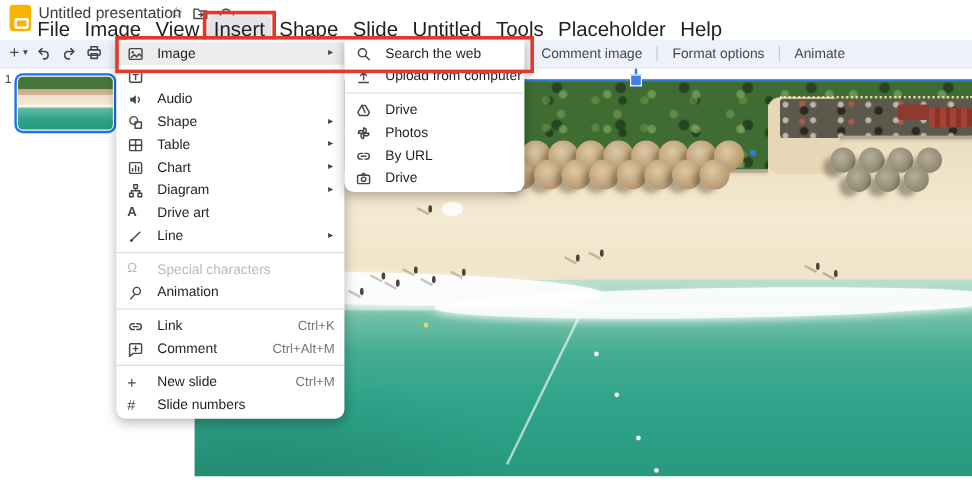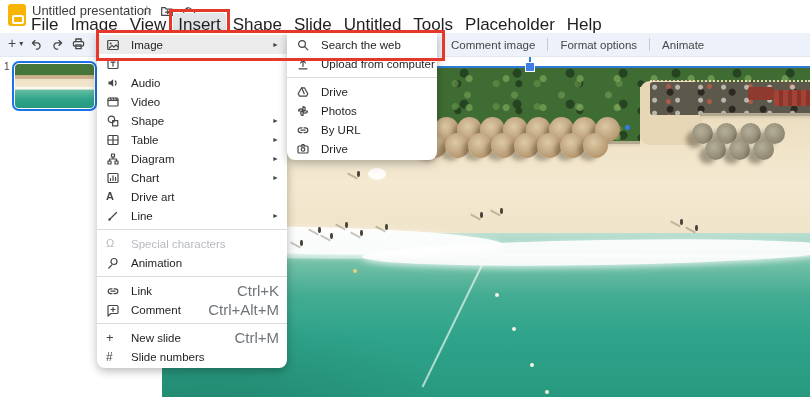--- a/index.html
+++ b/index.html
@@ -88,21 +88,21 @@
   .sel-handle{position:absolute;left:525px;top:62px;width:8px;height:8px;background:#3f7fe8;border:1px solid #fff;z-index:5}
 
   
   .menu{position:absolute;left:97px;top:33px;width:190px;background:#fff;padding:2px 0;
     border-radius:0 0 8px 8px;box-shadow:0 3px 10px rgba(0,0,0,.28);z-index:20}
   .submenu{position:absolute;left:287px;top:33px;width:150px;background:#fff;padding:2px 0;
     border-radius:0 0 8px 8px;box-shadow:0 3px 10px rgba(0,0,0,.28);z-index:20}
   .mrow{display:flex;align-items:center;height:19px;padding:0 8px 0 9px;font-size:11.5px;color:#1f1f1f}
   .mrow .mi{width:25px;display:flex;align-items:center;flex:none}
   .mrow .ml{flex:1;white-space:nowrap}
-  .mrow .ms{color:#70757a;font-size:15px;margin-left:8px}
+  .mrow .ms{color:#70757a;font-size:11px;margin-left:8px}
   .mrow .ma{color:#444746;font-size:7px;margin-left:6px}
   .ticon{font-size:11px;color:#444746;line-height:1}
   .hl{background:#ececec}
   .disabled,.disabled .ms,.disabled .ma,.disabled .ticon{color:#b7babf}
   .disabled .ic{stroke:#b7babf}
   .msep{border-top:1px solid #dadce0;margin:4px 0}
 
   
   .ann-b{position:absolute;left:96px;top:30px;width:343px;height:25px;border:3px solid #e5382a;z-index:30;pointer-events:none}
 </style>
@@ -285,70 +285,61 @@
           <svg width="14" height="14" viewBox="0 0 14 14">
             <path class="icf" d="M2.5 5.5v3h2l2.7 2.2V3.3L4.5 5.5z"></path>
             <path class="ic" d="M9.3 5a2.8 2.8 0 0 1 0 4"></path>
           </svg>
         </span>
       <span class="ml">Audio</span>
     </div>
     <div class="mrow">
       <span class="mi">
           <svg width="14" height="14" viewBox="0 0 14 14">
-            <rect class="ic" x="2" y="3" width="10" height="8" rx="1"></rect>
-            <path class="ic" d="M2 5.3h10 M4.4 3l1 2.2 M7.1 3l1 2.2 M9.8 3l1 2.2"></path>
-          </svg>
-        </span>
-      <span class="ml">Video</span>
-    </div>
-    <div class="mrow">
-      <span class="mi">
-          <svg width="14" height="14" viewBox="0 0 14 14">
             <circle class="ic" cx="5.4" cy="5.4" r="3.2"></circle>
             <rect class="ic" x="6.6" y="6.6" width="5.2" height="5.2"></rect>
           </svg>
         </span>
       <span class="ml">Shape</span>
       <span class="ma">►</span>
     </div>
     <div class="mrow">
       <span class="mi">
           <svg width="14" height="14" viewBox="0 0 14 14">
             <rect class="ic" x="2" y="2.5" width="10" height="9" rx="1"></rect>
             <path class="ic" d="M2 7h10 M7 2.5v9"></path>
           </svg>
         </span>
       <span class="ml">Table</span>
+      <span class="ma">►</span>
+    </div>
+    <div class="mrow">
+      <span class="mi">
+          <svg width="14" height="14" viewBox="0 0 14 14">
+            <rect class="ic" x="2" y="2.5" width="10" height="9" rx="1"></rect>
+            <path class="ic" d="M4.5 9.5V7.5 M7 9.5V4.8 M9.5 9.5V6.4"></path>
+          </svg>
+        </span>
+      <span class="ml">Chart</span>
       <span class="ma">►</span>
     </div>
     <div class="mrow">
       <span class="mi">
           <svg width="14" height="14" viewBox="0 0 14 14">
             <rect class="ic" x="5.5" y="2" width="3" height="3"></rect>
             <rect class="ic" x="2" y="9" width="3" height="3"></rect>
             <rect class="ic" x="9" y="9" width="3" height="3"></rect>
             <path class="ic" d="M7 5v2 M3.5 9V7h7v2"></path>
           </svg>
         </span>
       <span class="ml">Diagram</span>
       <span class="ma">►</span>
     </div>
     <div class="mrow">
       <span class="mi">
-          <svg width="14" height="14" viewBox="0 0 14 14">
-            <rect class="ic" x="2" y="2.5" width="10" height="9" rx="1"></rect>
-            <path class="ic" d="M4.5 9.5V7.5 M7 9.5V4.8 M9.5 9.5V6.4"></path>
-          </svg>
-        </span>
-      <span class="ml">Chart</span>
-      <span class="ma">►</span>
-    </div>
-    <div class="mrow">
-      <span class="mi">
           <span class="ticon" style="font-weight:700">A</span>
         </span>
       <span class="ml">Drive art</span>
     </div>
     <div class="mrow">
       <span class="mi">
           <svg width="14" height="14" viewBox="0 0 14 14">
             <path class="ic" d="M3.5 10.5 10.5 3.5"></path>
             <circle class="icf" cx="3.5" cy="10.5" r="1.2"></circle>
           </svg>

